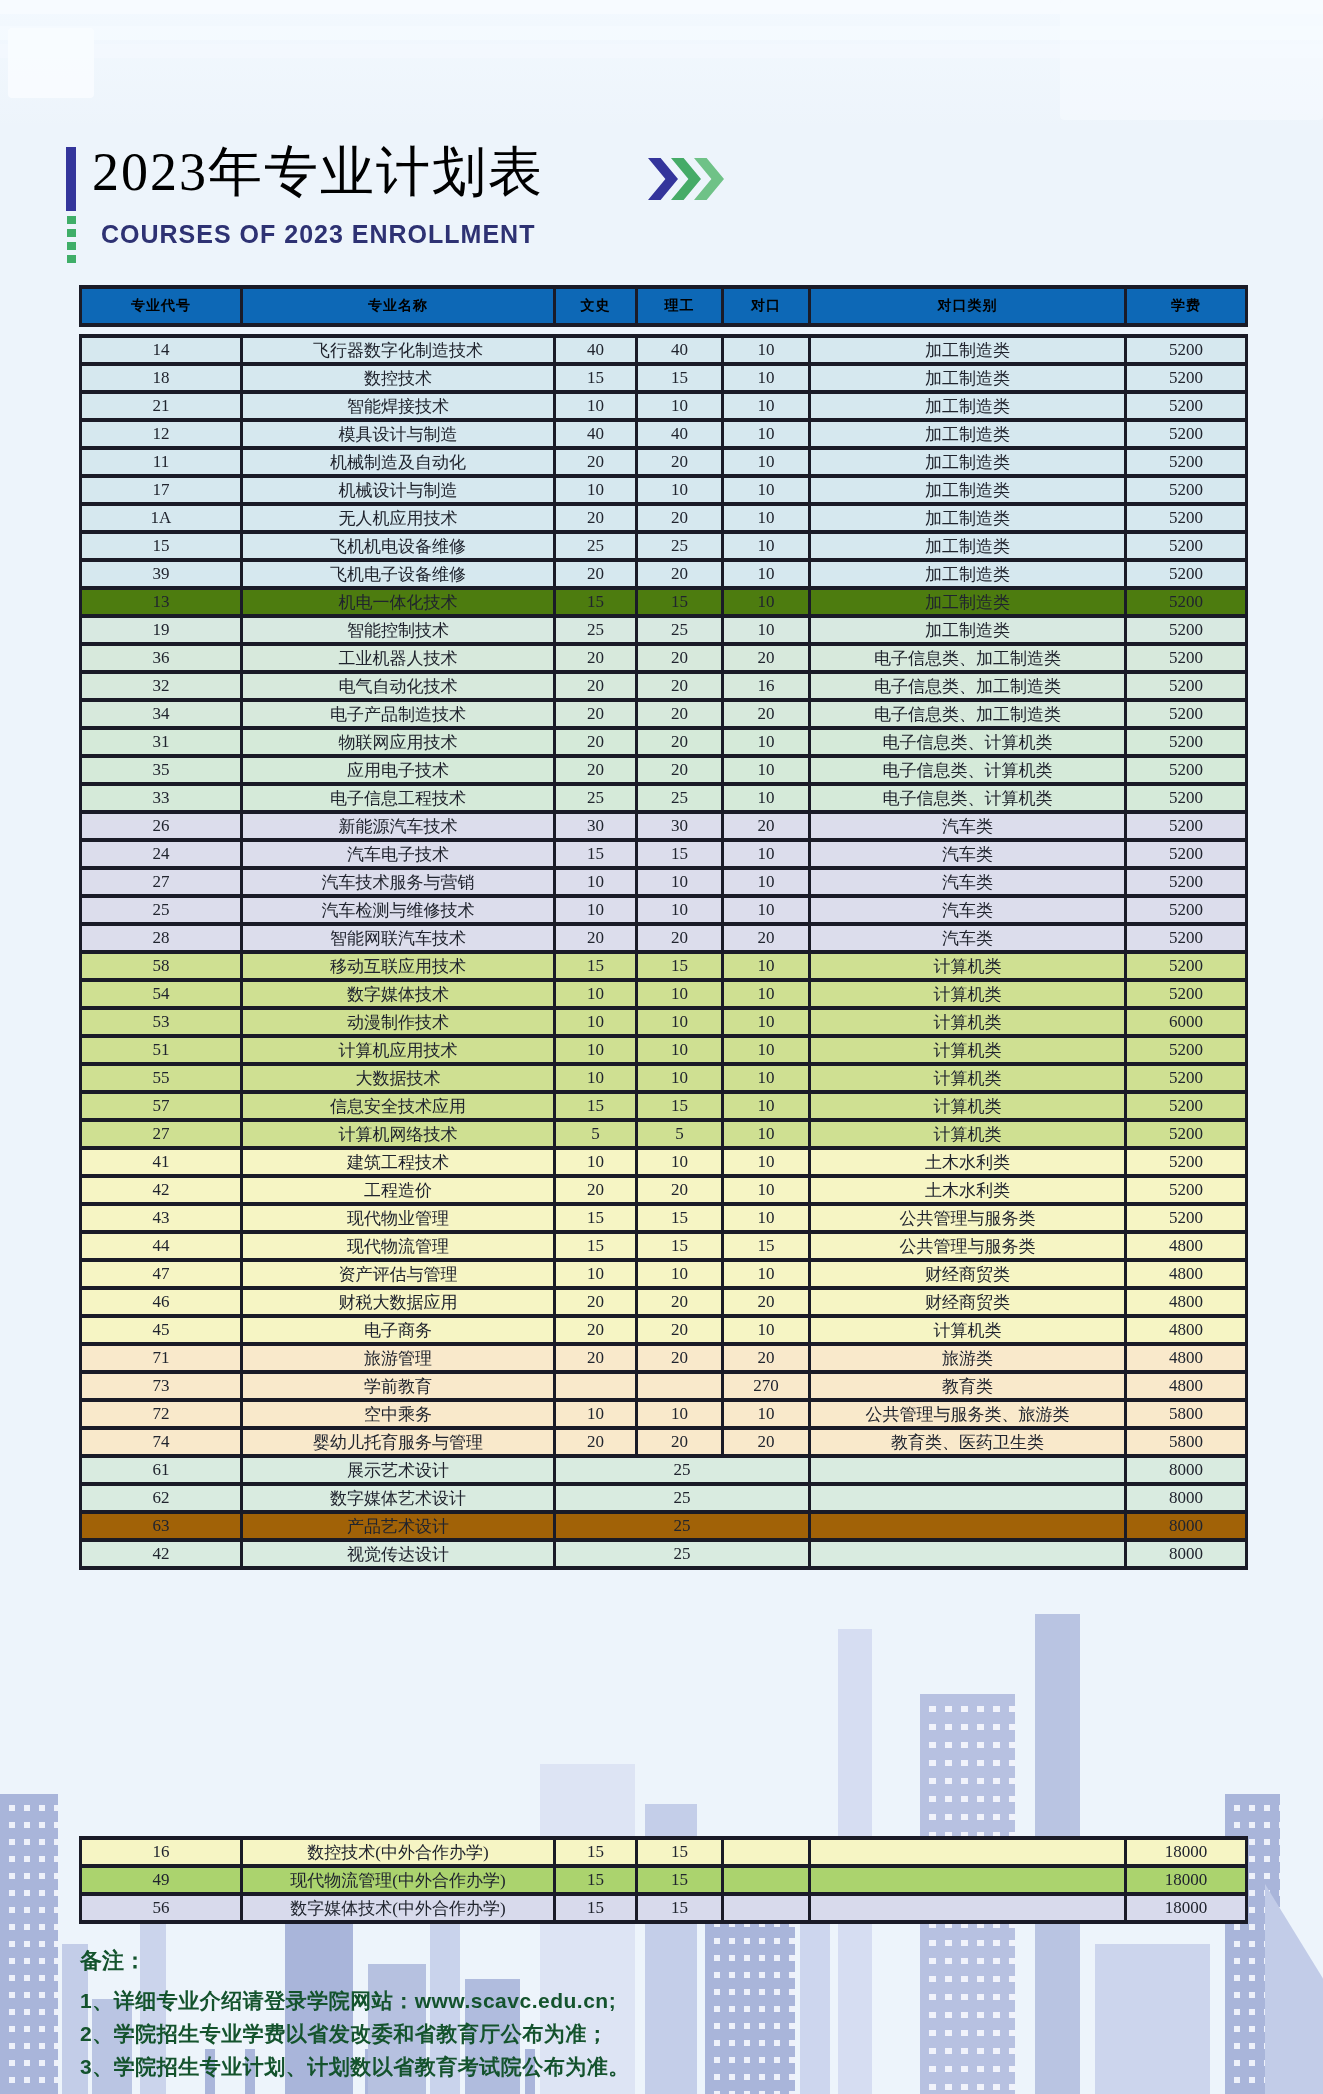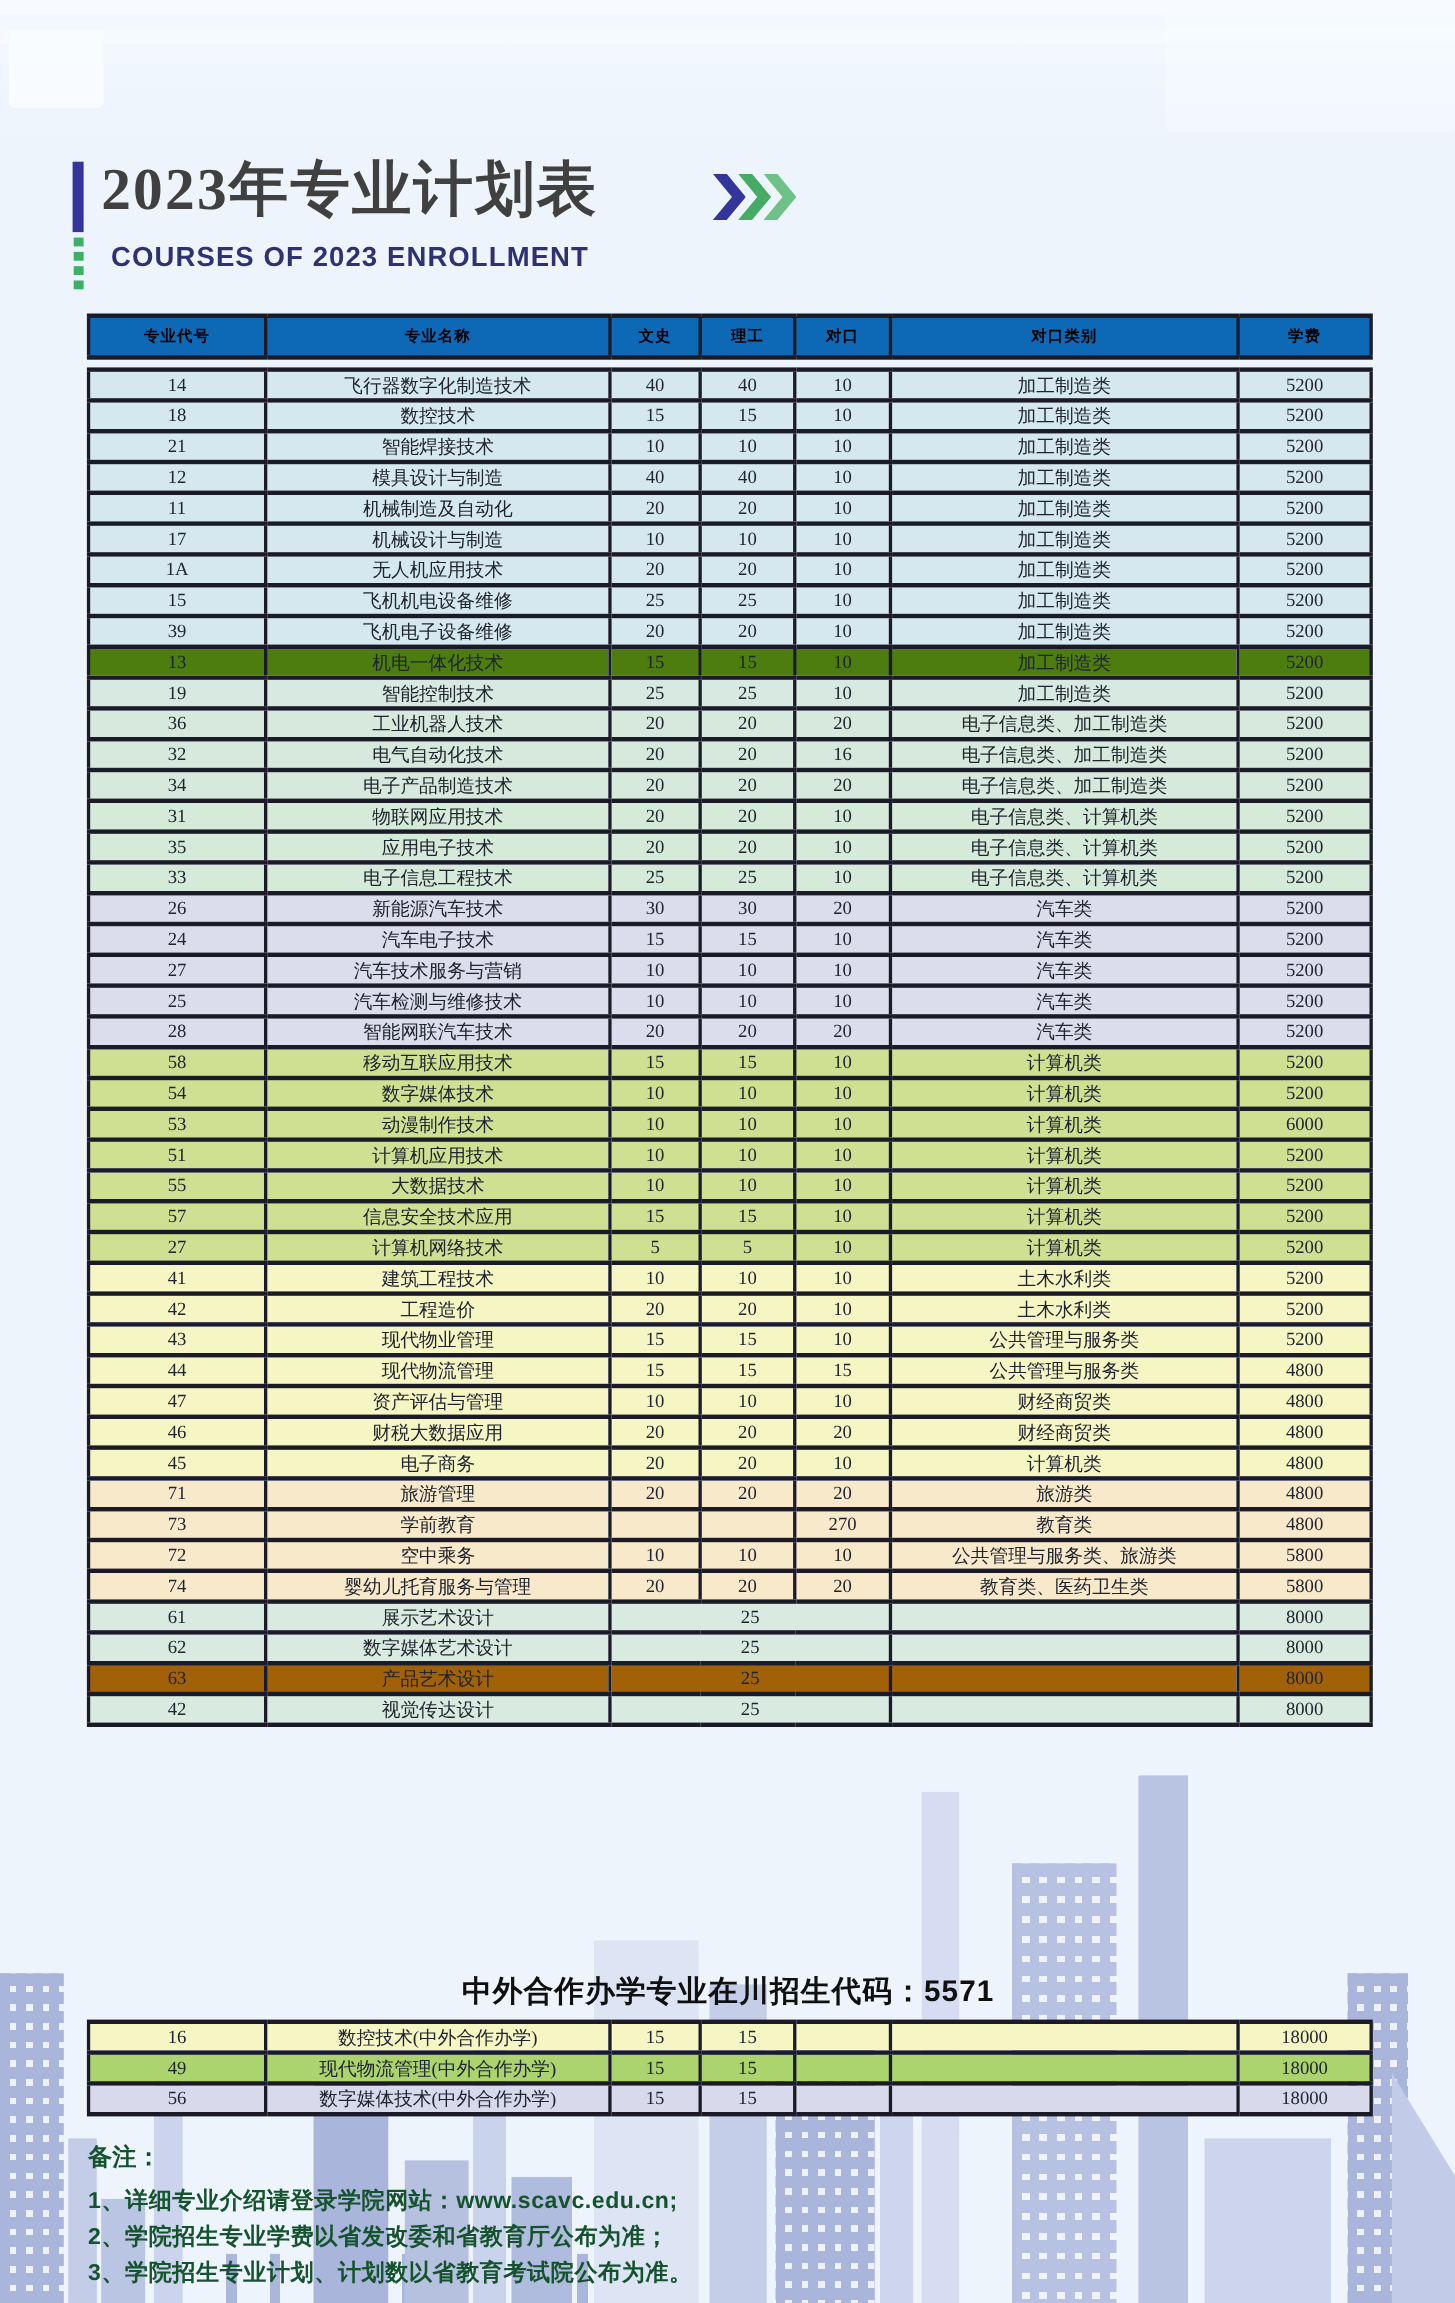--- a/index.html
+++ b/index.html
@@ -31,21 +31,21 @@
                      repeating-linear-gradient(to bottom,#a9b5da 0 11px,rgba(0,0,0,0) 11px 17px);}
   .winB{background-color:#f1f3fb;
     background-image:repeating-linear-gradient(to right,#b7c1e1 0 9px,rgba(0,0,0,0) 9px 16px),
                      repeating-linear-gradient(to bottom,#b7c1e1 0 12px,rgba(0,0,0,0) 12px 18px);}
   .posts{background:repeating-linear-gradient(to right,#aab6db 0 10px,rgba(0,0,0,0) 10px 40px);}
   .slant{clip-path:polygon(0 0,100% 45%,100% 100%,0 100%);}
 
   
   .title-bar{position:absolute;left:66px;top:147px;width:10px;height:64px;background:var(--accent_indigo);}
   .page-title{position:absolute;left:92px;top:136px;font-family:"Liberation Serif","DejaVu Serif",serif;
-    font-size:54px;font-weight:700;color:#404040;letter-spacing:2px;white-space:nowrap;z-index:2;}
+    font-size:54px;font-weight:400;color:#000000;letter-spacing:2px;white-space:nowrap;z-index:2;}
   .chevrons{position:absolute;left:648px;top:158px;display:flex;z-index:2;}
   .chev{width:30px;height:42px;margin-right:-7px;
     clip-path:polygon(0 0,42% 0,100% 50%,42% 100%,0 100%,58% 50%);}
   .chev.c1{background:var(--accent_indigo);}
   .chev.c2{background:#45ab67;}
   .chev.c3{background:#6fc287;}
   .dots{position:absolute;left:67px;top:216px;display:flex;flex-direction:column;z-index:2;}
   .dot{width:9px;height:8px;background:var(--accent_green);margin-bottom:5px;}
   .page-subtitle{position:absolute;left:101px;top:220px;font-size:25px;font-weight:600;
     color:var(--subtitle_navy);letter-spacing:1px;z-index:2;}
@@ -538,21 +538,20 @@
             <td>42</td>
             <td>视觉传达设计</td>
             <td colspan="3">25</td>
             <td></td>
             <td>8000</td>
           </tr>
         </tbody>
     </table>
   </div>
 
-  <div class="mid-heading">中外合作办学专业在川招生代码：5571</div>
   <div class="coop-wrap">
     <table class="t-body" style="margin-top:0;">
       <colgroup>
           <col class="c1">
           <col class="c2">
           <col class="c3">
           <col class="c4">
           <col class="c5">
           <col class="c6">
           <col class="c7">

